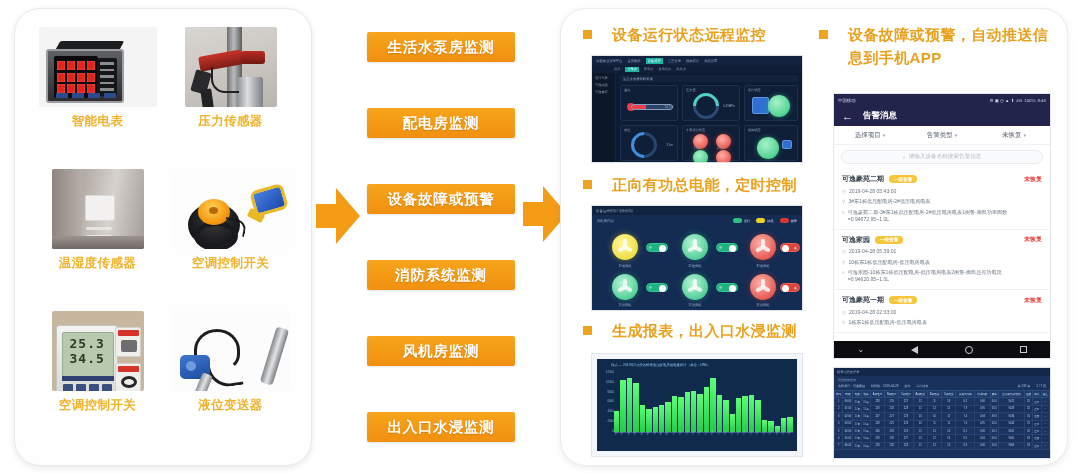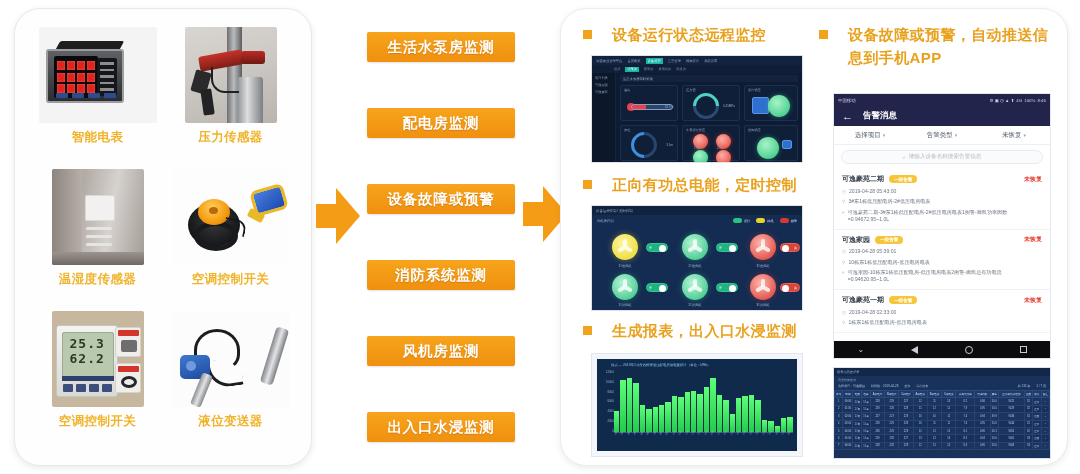--- a/index.html
+++ b/index.html
@@ -18,21 +18,21 @@
     border-radius: 26px;
     box-shadow: 0 2px 7px rgba(0,0,0,.09);
   }
   .dev-grid {
     position: absolute; left: 16px; top: 18px; width: 266px; height: 424px;
     display: grid; grid-template-columns: 1fr 1fr; grid-template-rows: 1fr 1fr 1fr;
     row-gap: 2px;
   }
   .dev-cell { display: flex; flex-direction: column; align-items: center; justify-content: flex-start; }
   .dev-photo {
-    width: 92px; height: 96px; border-radius: 2px; overflow: hidden;
+    width: 92px; height: 80px; border-radius: 2px; overflow: hidden;
     position: relative; background: #cfcfcf;
   }
   .dev-photo.wide { width: 118px; }
   .dev-label {
     margin-top: 6px; font-size: 12.5px; color: #f0b32a; font-weight: 700;
     letter-spacing: .4px; white-space: nowrap;
   }
 
   
   .ph-press { background: linear-gradient(160deg,#d8d6d2 0%,#cfcbc6 38%,#b9b4ae 100%); }
@@ -573,21 +573,21 @@
             <div class="blue"></div>
         </div>
         <div class="dev-label">空调控制开关</div>
       </div>
 
       <div class="dev-cell">
         <div class="dev-photo ph-ac">
           <div class="panel">
             <div class="lcd">
               <div>25.3</div>
-              <div>62.2</div>
+              <div>34.5</div>
             </div>
             <div class="bar"></div>
             <div class="kb">
                 <span></span>
                 <span></span>
                 <span></span>
                 <span></span>
               </div>
           </div>
           <div class="mini a">

